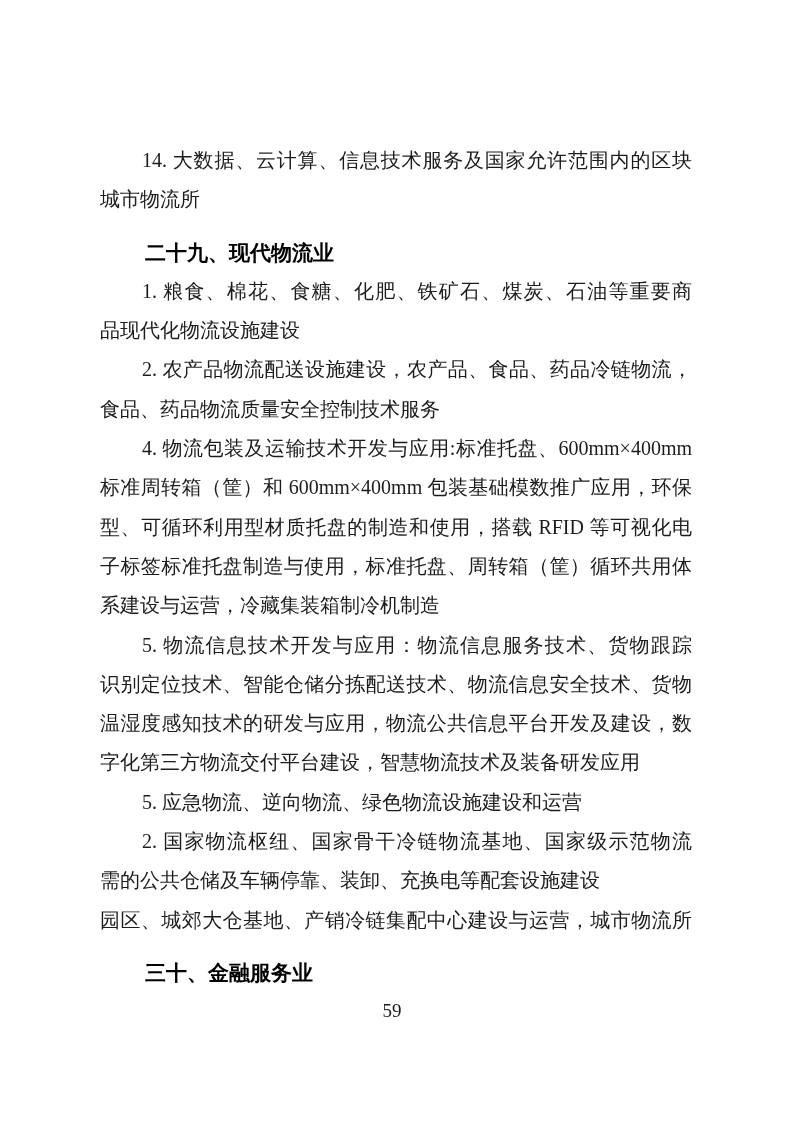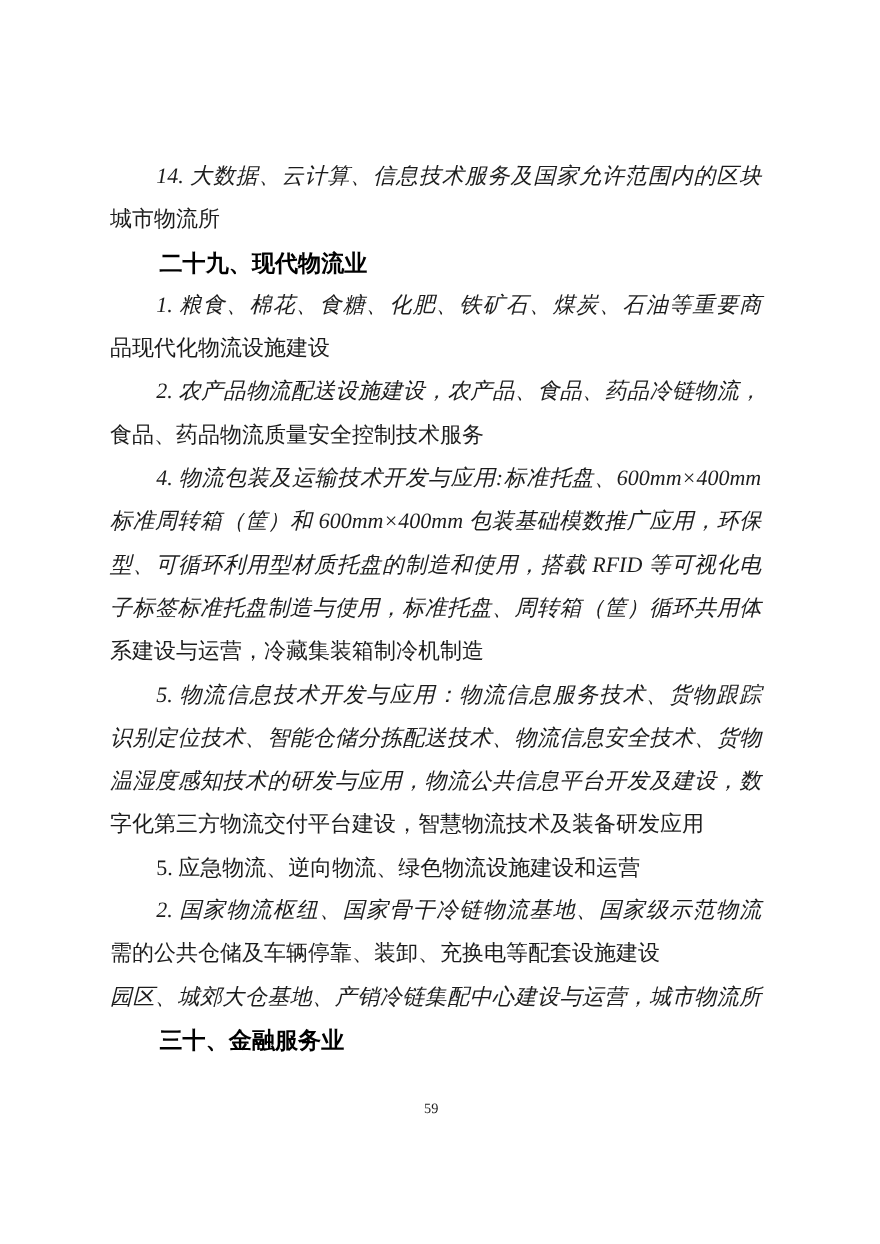--- a/index.html
+++ b/index.html
@@ -24,37 +24,38 @@
     width: 592px;
     font-size: 20px;
     line-height: 39.3px;
   }
   .para { display: block; }
   .line {
     display: block;
     text-align: justify;
     white-space: normal;
   }
-  .line.fill { text-align-last: justify; font-style: italic; }
+  .line.fill { text-align-last: justify; }
   .line.first { text-indent: 42px; }
   .line.heading {
     font-family: "Liberation Sans", "DejaVu Sans", sans-serif;
     font-weight: 700;
     font-size: 21px;
     color: var(--heading-color, #000000);
     text-indent: 45px;
     text-align: left;
+    margin-top: 13px;
   }
   .page-number {
     position: absolute;
     top: 1000px;
     left: 0;
     width: 784px;
     text-align: center;
-    font-size: 13px;
+    font-size: 19px;
     color: var(--text-color, #1c1c1c);
   }
 </style>
 </head>
 <body style="--page-bg: #ffffff; --text-color: #1c1c1c; --heading-color: #000000;">
 
 <div class="doc-page">
 
   <div class="text-block">
 

